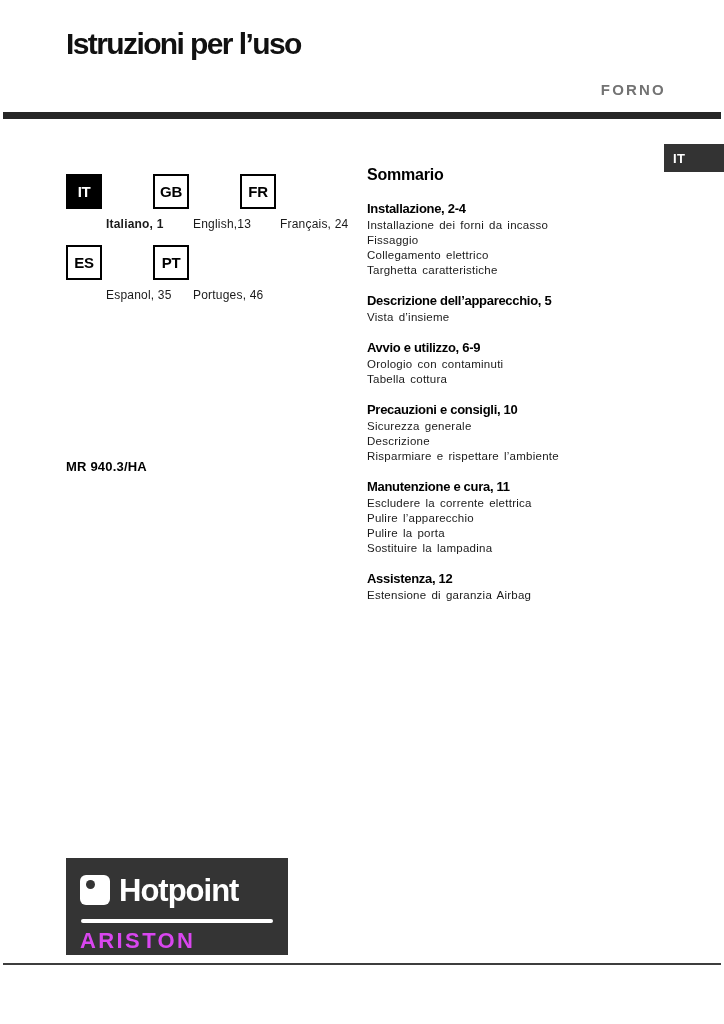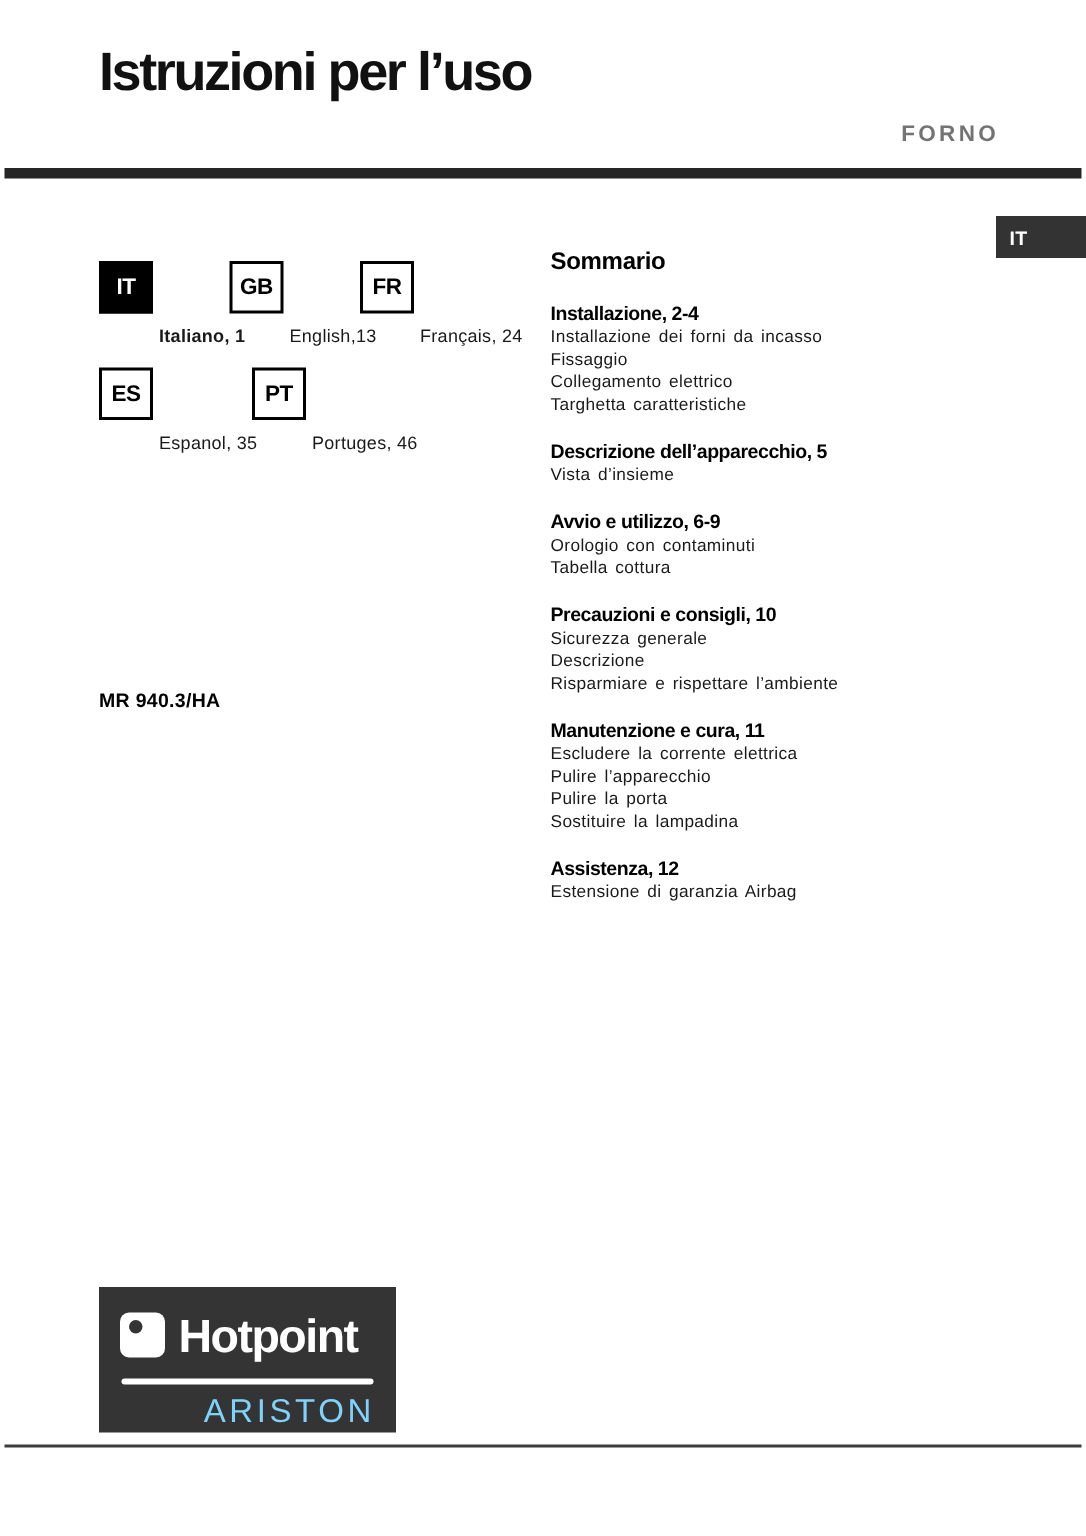--- a/index.html
+++ b/index.html
@@ -14,21 +14,21 @@
     font-family: "Liberation Sans", sans-serif;
     color: #000000;
     overflow: hidden;
   }
 
   
   #doc-title {
     position: absolute;
     left: 66px;
     top: 27px;
-    font-size: 36px;
+    font-size: 30px;
     font-weight: bold;
     letter-spacing: -1.6px;
     color: #111111;
     white-space: nowrap;
   }
   #product-type {
     position: absolute;
     right: 58px;
     top: 81px;
     font-size: 15px;
@@ -101,21 +101,20 @@
     color: #1a1a1a;
     letter-spacing: 0.2px;
     white-space: nowrap;
     padding-left: 40px;
   }
   .lang-label.active {
     font-weight: bold;
   }
   .lang-row-2 {
     margin-top: 14px;
-    gap: 15px;
   }
 
   
   #model-number {
     position: absolute;
     left: 66px;
     top: 419px;
     font-size: 13px;
     font-weight: bold;
     letter-spacing: 0.2px;
@@ -150,21 +149,21 @@
     color: #1a1a1a;
     letter-spacing: 0.25px;
     word-spacing: 1.6px;
   }
 
   
   #brand-logo {
     position: absolute;
     left: 66px;
     top: 858px;
-    width: 198px;
+    width: 222px;
     height: 97px;
     background: #343434;
     box-sizing: border-box;
     padding: 12px 14px 10px 14px;
   }
   #logo-top {
     display: flex;
     align-items: center;
     height: 40px;
   }
@@ -193,25 +192,25 @@
     margin-left: 9px;
     line-height: 1;
   }
   #logo-divider {
     height: 4px;
     background: #ffffff;
     margin: 9px 1px 7px 1px;
     border-radius: 2px;
   }
   #logo-subbrand {
-    color: #7dd3fc;
+    color: #d946ef;
     font-size: 22px;
-    font-weight: normal;
+    font-weight: bold;
     letter-spacing: 2.4px;
-    text-align: right;
+    text-align: left;
     line-height: 1;
   }
 
   
   #footer-rule {
     position: absolute;
     left: 3px;
     top: 963px;
     width: 718px;
     height: 2px;

